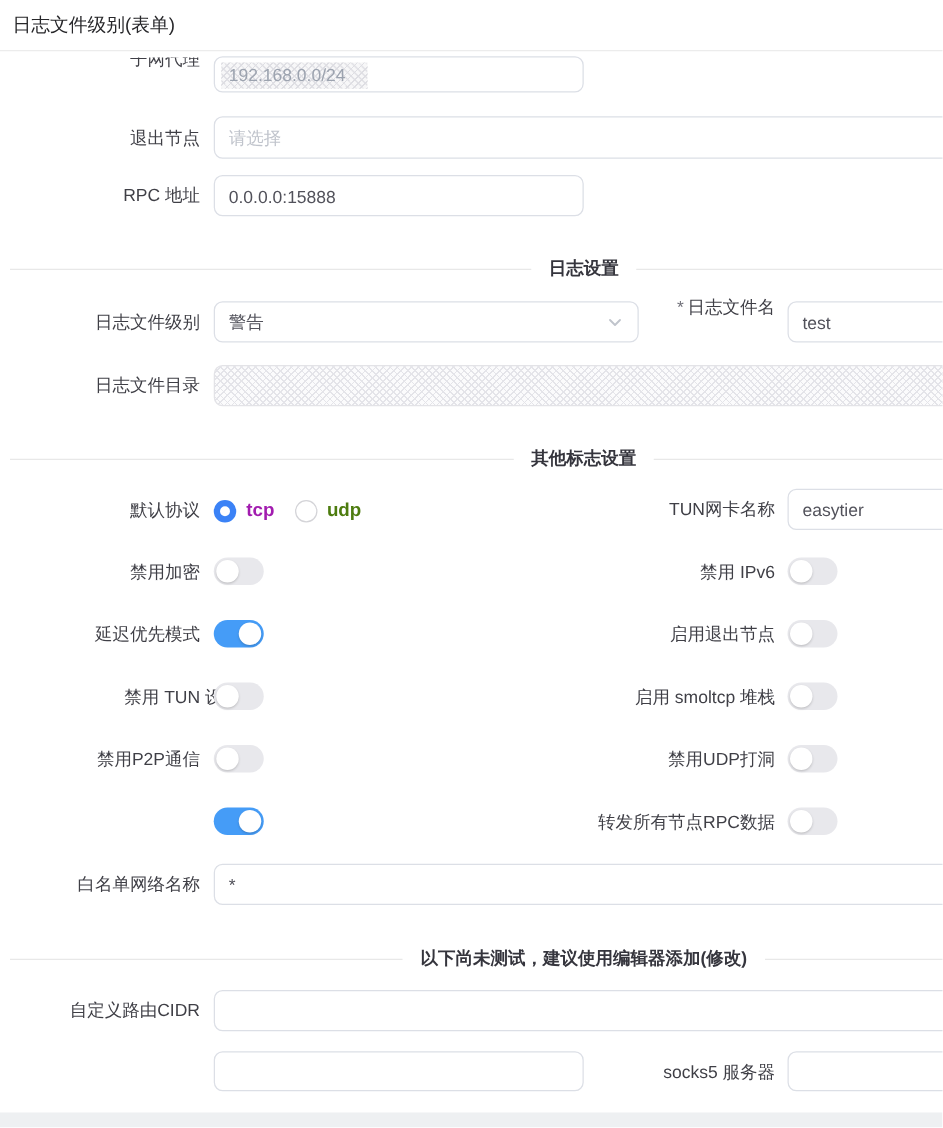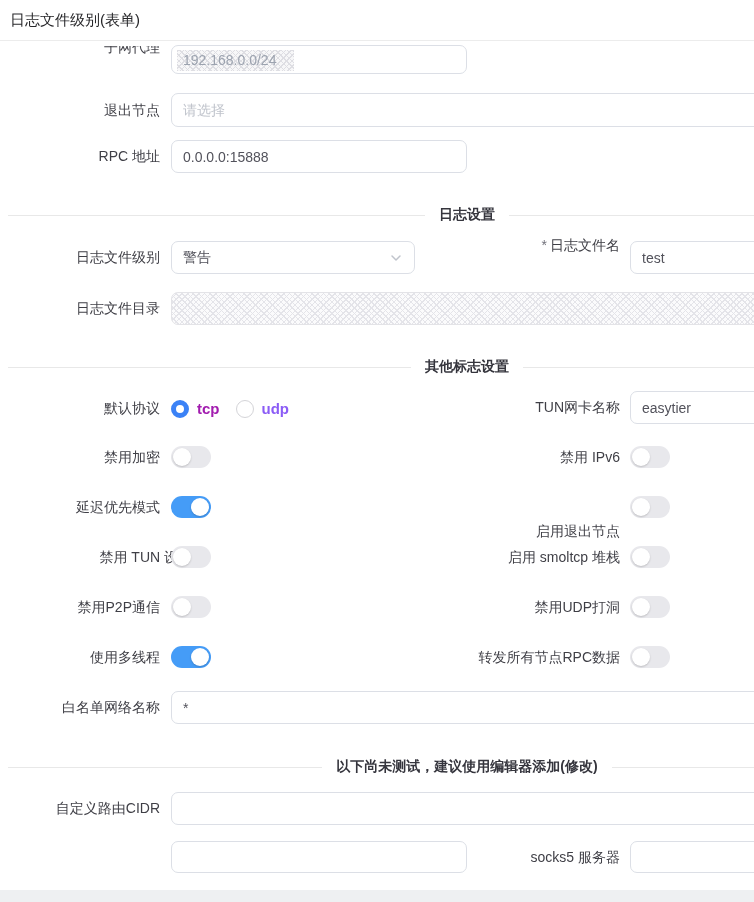--- a/index.html
+++ b/index.html
@@ -47,21 +47,21 @@
   .clip-label span{display:block;line-height:14px;font-size:14px;transform:translateY(-6px);}
 
   .divider{position:absolute;left:8px;right:8px;height:20px;display:flex;align-items:center;gap:14px;}
   .dline{flex:1;height:1px;background:#e8e8e8;}
   .dtext{font-weight:700;color:#35353d;font-size:14px;white-space:nowrap;}
 
   .radios{position:absolute;display:flex;align-items:center;}
   .radio-item{display:inline-flex;align-items:center;margin-right:16px;cursor:pointer;}
   .radio{width:18px;height:18px;border-radius:50%;background:#fff;border:1.5px solid #d4d4d8;box-sizing:border-box;display:inline-block;}
   .radio-item.checked .radio{border:5.5px solid #3b82f6;}
-  .rlabel{font-weight:700;font-size:15px;color:#8b5cf6;margin-left:8px;}
+  .rlabel{font-weight:700;font-size:15px;color:#4d7c0f;margin-left:8px;}
   .radio-item.checked .rlabel{color:#a21caf;text-align:center;}
 
   .toggle{position:absolute;width:40px;height:22px;border-radius:12px;background:#e8e8ec;cursor:pointer;}
   .toggle .knob{position:absolute;top:2px;left:2px;width:18px;height:18px;border-radius:50%;background:#fff;box-shadow:0 1px 2px rgba(0,0,0,.18);}
   .toggle.on{background:#459cf7;}
   .toggle.on .knob{left:20px;}
 
   .bottom-bar{position:absolute;left:0;width:754px;height:12px;background:#eef0f2;}
 </style>
 </head>
@@ -86,21 +86,21 @@
   <div class="lbl l h33" style="top:140px;">RPC 地址</div>
   <input class="tinput" style="top: 140px; left: 171px; width: 296px;" value="0.0.0.0:15888">
 
   <div class="divider" style="top:205px;">
     <span class="dline"></span>
     <span class="dtext">日志设置</span>
     <span class="dline"></span>
   </div>
 
   <div class="lbl l h33" style="top:241px;">日志文件级别</div>
-  <div class="tinput select" style="top:241px;left:171px;width:244px;">
+  <div class="tinput select" style="top:241px;left:171px;width:340px;">
     <span>警告</span>
     <svg class="chev" width="14" height="14" viewBox="0 0 14 14">
         <path d="M3 5l4 4 4-4" stroke="#c0c4cc" stroke-width="1.5" fill="none" stroke-linecap="round" stroke-linejoin="round"></path>
       </svg>
   </div>
   <div class="lbl r h33" style="top:229px;">
     <span class="req">*</span><span>日志文件名</span>
   </div>
   <input class="tinput" style="top: 241px; left: 630px; width: 304px;" value="test">
 
@@ -133,21 +133,21 @@
     </div>
   <div class="lbl r h22" style="top:446px;">禁用 IPv6</div>
   <div class="toggle" style="top:446px;left:630px;">
       <span class="knob"></span>
     </div>
 
   <div class="lbl l h22" style="top:496px;">延迟优先模式</div>
   <div class="toggle on" style="top:496px;left:171px;">
       <span class="knob"></span>
     </div>
-  <div class="lbl r h22" style="top:520px;text-align:right;">启用退出节点</div>
+  <div class="lbl r h22" style="top:496px;text-align:right;">启用退出节点</div>
   <div class="toggle" style="top:496px;left:630px;">
       <span class="knob"></span>
     </div>
 
   <div class="lbl l h22" style="top:546px;padding-left:32px;">禁用 TUN 设备</div>
   <div class="toggle" style="top:546px;left:171px;">
       <span class="knob"></span>
     </div>
   <div class="lbl r h22" style="top:546px;">启用 smoltcp 堆栈</div>
   <div class="toggle" style="top:546px;left:630px;">
@@ -156,21 +156,20 @@
 
   <div class="lbl l h22" style="top:596px;">禁用P2P通信</div>
   <div class="toggle" style="top:596px;left:171px;">
       <span class="knob"></span>
     </div>
   <div class="lbl r h22" style="top:596px;">禁用UDP打洞</div>
   <div class="toggle" style="top:596px;left:630px;">
       <span class="knob"></span>
     </div>
 
-  <div class="lbl l h22" style="top:646px;">使用多线程</div>
   <div class="toggle on" style="top:646px;left:171px;">
       <span class="knob"></span>
     </div>
   <div class="lbl r h22" style="top:646px;">转发所有节点RPC数据</div>
   <div class="toggle" style="top:646px;left:630px;">
       <span class="knob"></span>
     </div>
 
   <div class="lbl l h33" style="top:691px;">白名单网络名称</div>
   <input class="tinput" style="top: 691px; left: 171px; width: 763px;" value="*">

